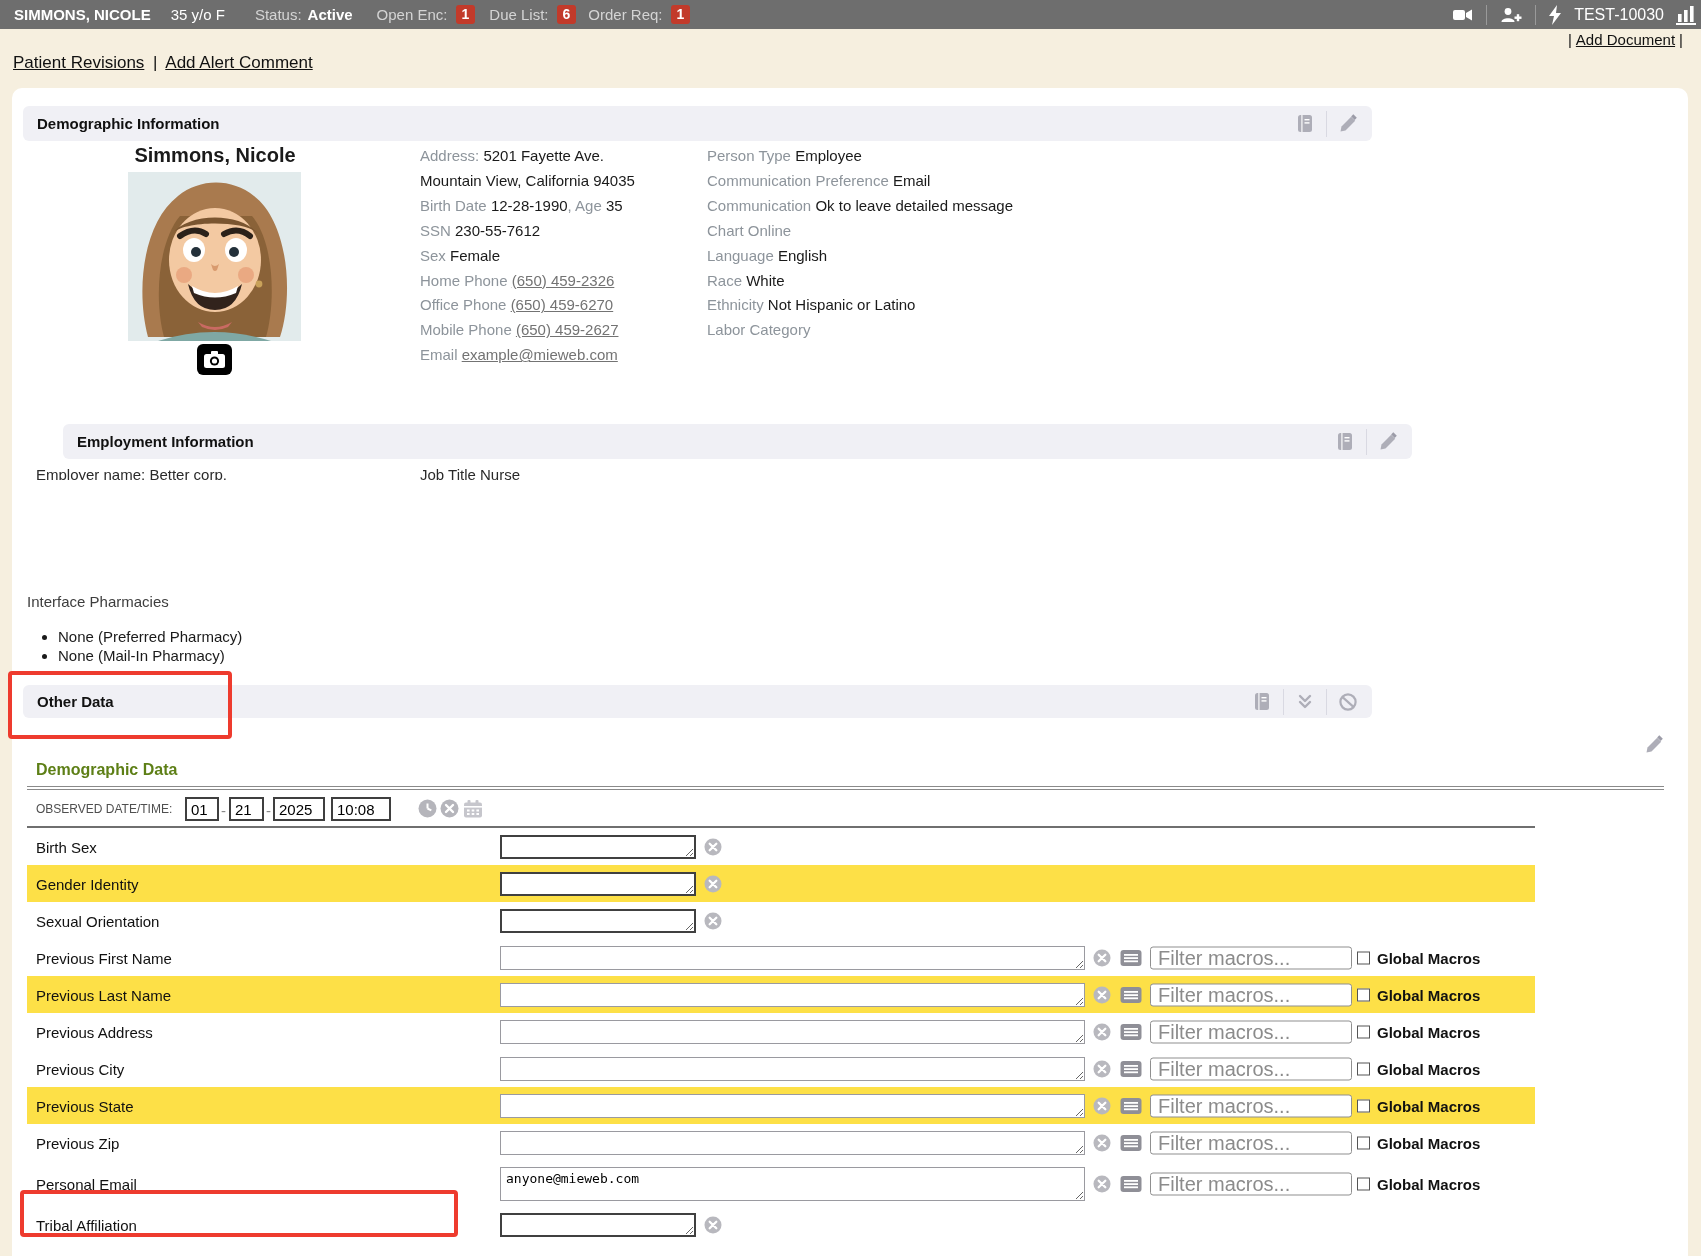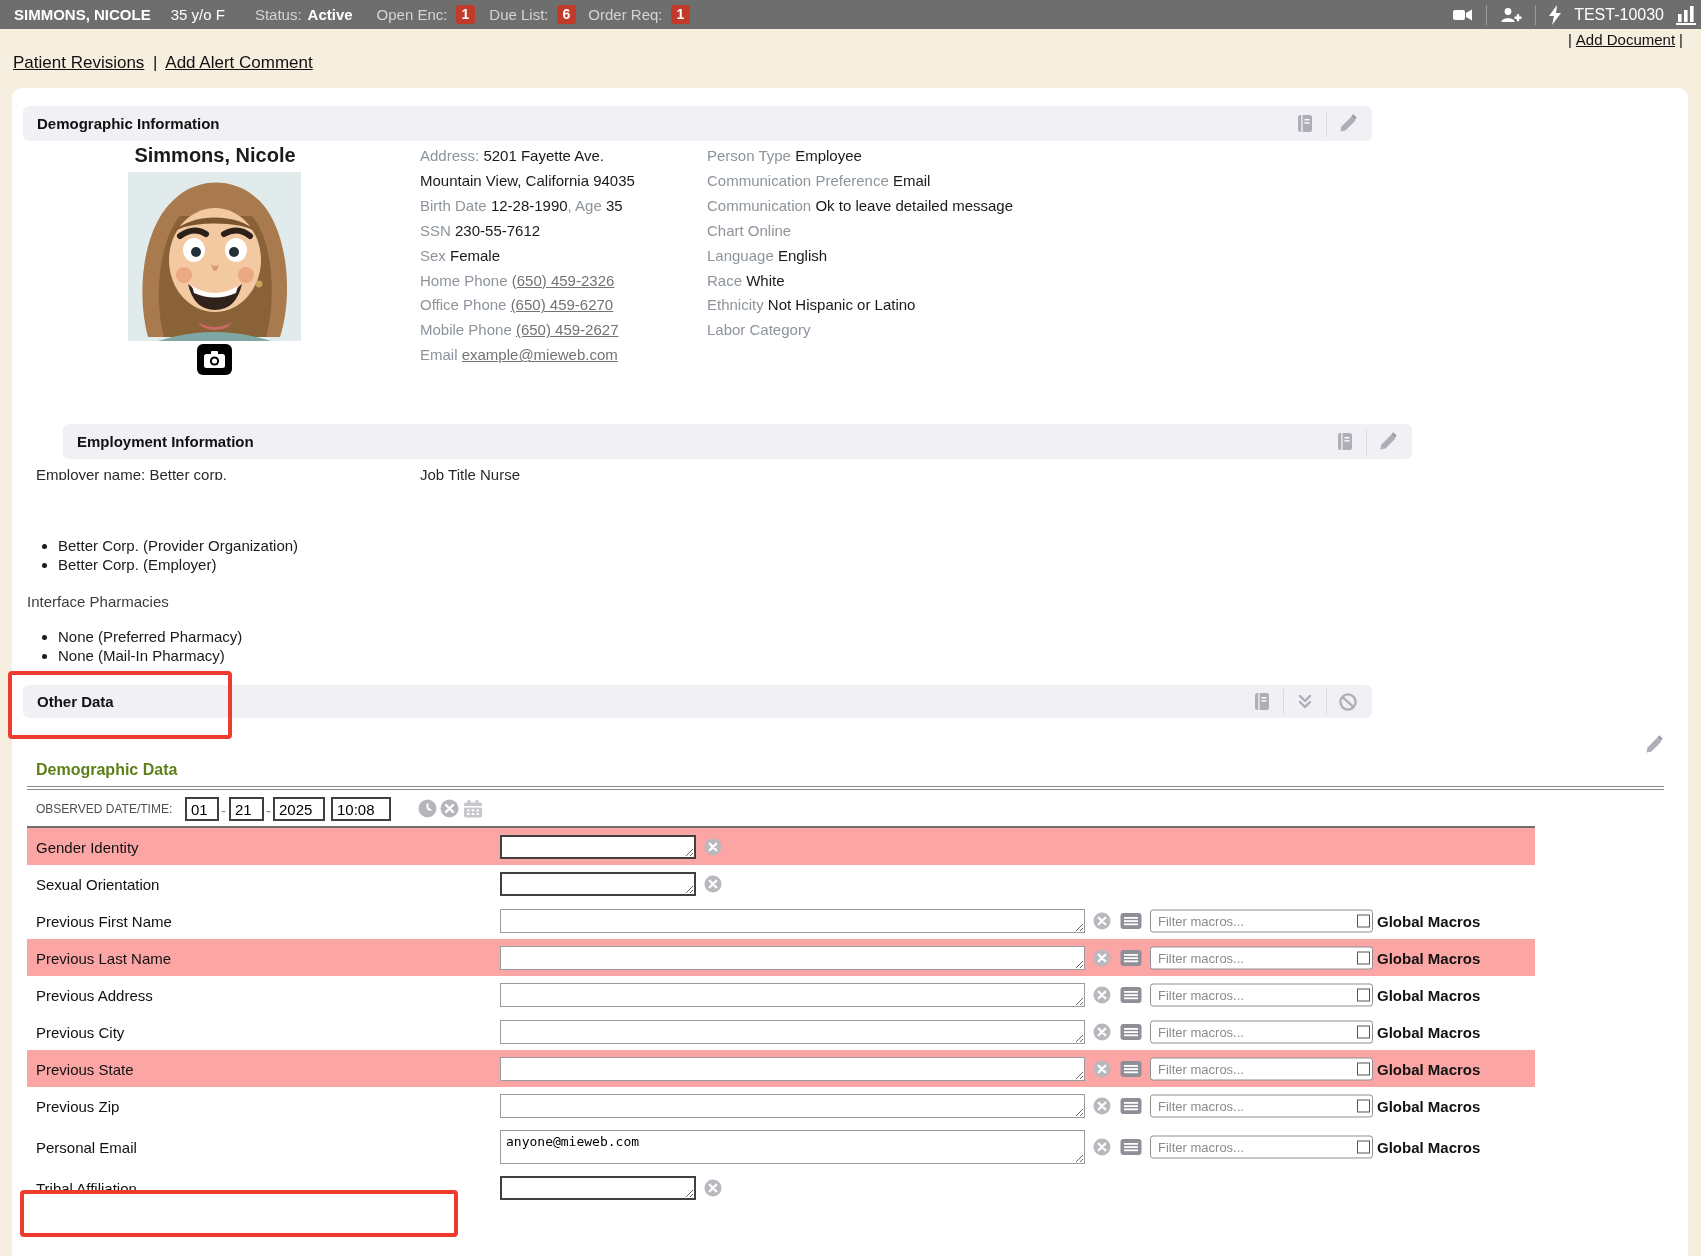--- a/index.html
+++ b/index.html
@@ -76,36 +76,36 @@
 
   
   .ftable { position:absolute; left:27px; top:790px; width:1508px; font-size:15px; }
   .obs-row { position:relative; height:38px; border-bottom:2px solid #6f6f6f; background:#fff; }
   .obs-label { position:absolute; left:9px; top:12px; font-size:12px; color:#4f4f4f; }
   .obs-in { position:absolute; top:7px; height:24px; border:2px solid #3f3f3f; font-size:15px;
             padding:0 4px; font-family:"Liberation Sans",sans-serif; background:#fff; }
   .obs-sep { position:absolute; top:12px; color:#888; }
   .obs-ic { position:absolute; top:9px; }
   .frow { position:relative; height:37px; background:#fff; }
-  .frow.shaded { background:#fca5a5; }
+  .frow.shaded { background:#fde047; }
   .frow.tall { height:45px; }
   .flabel { position:absolute; left:9px; top:50%; transform:translateY(-50%); color:#111; }
   textarea { font-family:"DejaVu Sans Mono", monospace; font-size:13px; background:#fff; }
   .sel-ta { position:absolute; left:473px; top:50%; transform:translateY(-50%);
             width:196px; height:24px; border:2px solid #404040; resize:both; }
   .mac-ta { position:absolute; left:473px; top:50%; transform:translateY(-50%);
             width:585px; height:24px; border:1px solid #9a9aa0; resize:both; padding:3px 5px; }
   .tall .mac-ta { height:34px; }
   .rowic { position:absolute; top:50%; transform:translateY(-50%); cursor:pointer; line-height:0; }
   .ic-clear-sel { left:677px; }
   .ic-clear-mac { left:1066px; }
   .ic-list { left:1093px; }
   .filter-in { position:absolute; left:1123px; top:50%; transform:translateY(-50%);
-               width:223px; height:23px; border:1px solid #8f8f8f; border-radius:3px;
-               font-size:13px; padding:0 7px; color:#444; font-family:"Liberation Sans",sans-serif; }
+               width:202px; height:23px; border:1px solid #8f8f8f; border-radius:3px;
+               font-size:20px; padding:0 7px; color:#444; font-family:"Liberation Sans",sans-serif; }
   .filter-in::placeholder { color:#8b8b8b; }
   .cbox { position:absolute; left:1330px; top:50%; transform:translateY(-50%);
           width:13px; height:13px; border:1px solid #555; background:#fff; cursor:pointer; }
   .gm-label { position:absolute; left:1350px; top:50%; transform:translateY(-50%); color:#111;font-weight:bold; }
 </style>
 </head>
 <body>
 
 <div class="page">
 
@@ -260,24 +260,20 @@
           </svg>
         </span>
     </span>
   </div>
 
   <div class="clipped-row">
     <span class="cl-l">Employer name: Better corp.</span>
     <span class="cl-r">Job Title Nurse</span>
   </div>
 
-  <ul class="blist blist1">
-      <li>Better Corp. (Provider Organization)</li>
-      <li>Better Corp. (Employer)</li>
-    </ul>
   <div class="sub-head">Interface Pharmacies</div>
   <ul class="blist blist2">
       <li>None (Preferred Pharmacy)</li>
       <li>None (Mail-In Pharmacy)</li>
     </ul>
 
   <div class="section-bar" style="top:685px;height:33px;">
     <span class="section-title">Other Data</span>
     <span class="bar-icons">
       <span class="gic">
@@ -344,20 +340,28 @@
               <rect x="4" y="10.5" width="2.6" height="2"></rect>
               <rect x="8.7" y="10.5" width="2.6" height="2"></rect>
               <rect x="13.4" y="10.5" width="2.6" height="2"></rect>
               <rect x="4" y="14" width="2.6" height="2"></rect>
               <rect x="8.7" y="14" width="2.6" height="2"></rect>
               <rect x="13.4" y="14" width="2.6" height="2"></rect>
             </g>
           </svg></span>
     </div>
     <div id="rows-host">
+        <div class="frow">
+          <span class="flabel">Birth Sex</span>
+          <textarea class="sel-ta" style=""></textarea>
+          <span class="rowic ic-clear-sel"><svg width="18" height="18" viewBox="0 0 19 19">
+              <circle cx="9.5" cy="9.5" r="9" fill="#b8b8be"></circle>
+              <path d="M6 6 l7 7 M13 6 l-7 7" stroke="#fff" stroke-width="2.4" stroke-linecap="round"></path>
+            </svg></span>
+        </div>
         <div class="frow shaded">
           <span class="flabel">Gender Identity</span>
           <textarea class="sel-ta" style=""></textarea>
           <span class="rowic ic-clear-sel"><svg width="18" height="18" viewBox="0 0 19 19">
               <circle cx="9.5" cy="9.5" r="9" fill="#b8b8be"></circle>
               <path d="M6 6 l7 7 M13 6 l-7 7" stroke="#fff" stroke-width="2.4" stroke-linecap="round"></path>
             </svg></span>
         </div>
         <div class="frow">
           <span class="flabel">Sexual Orientation</span>

